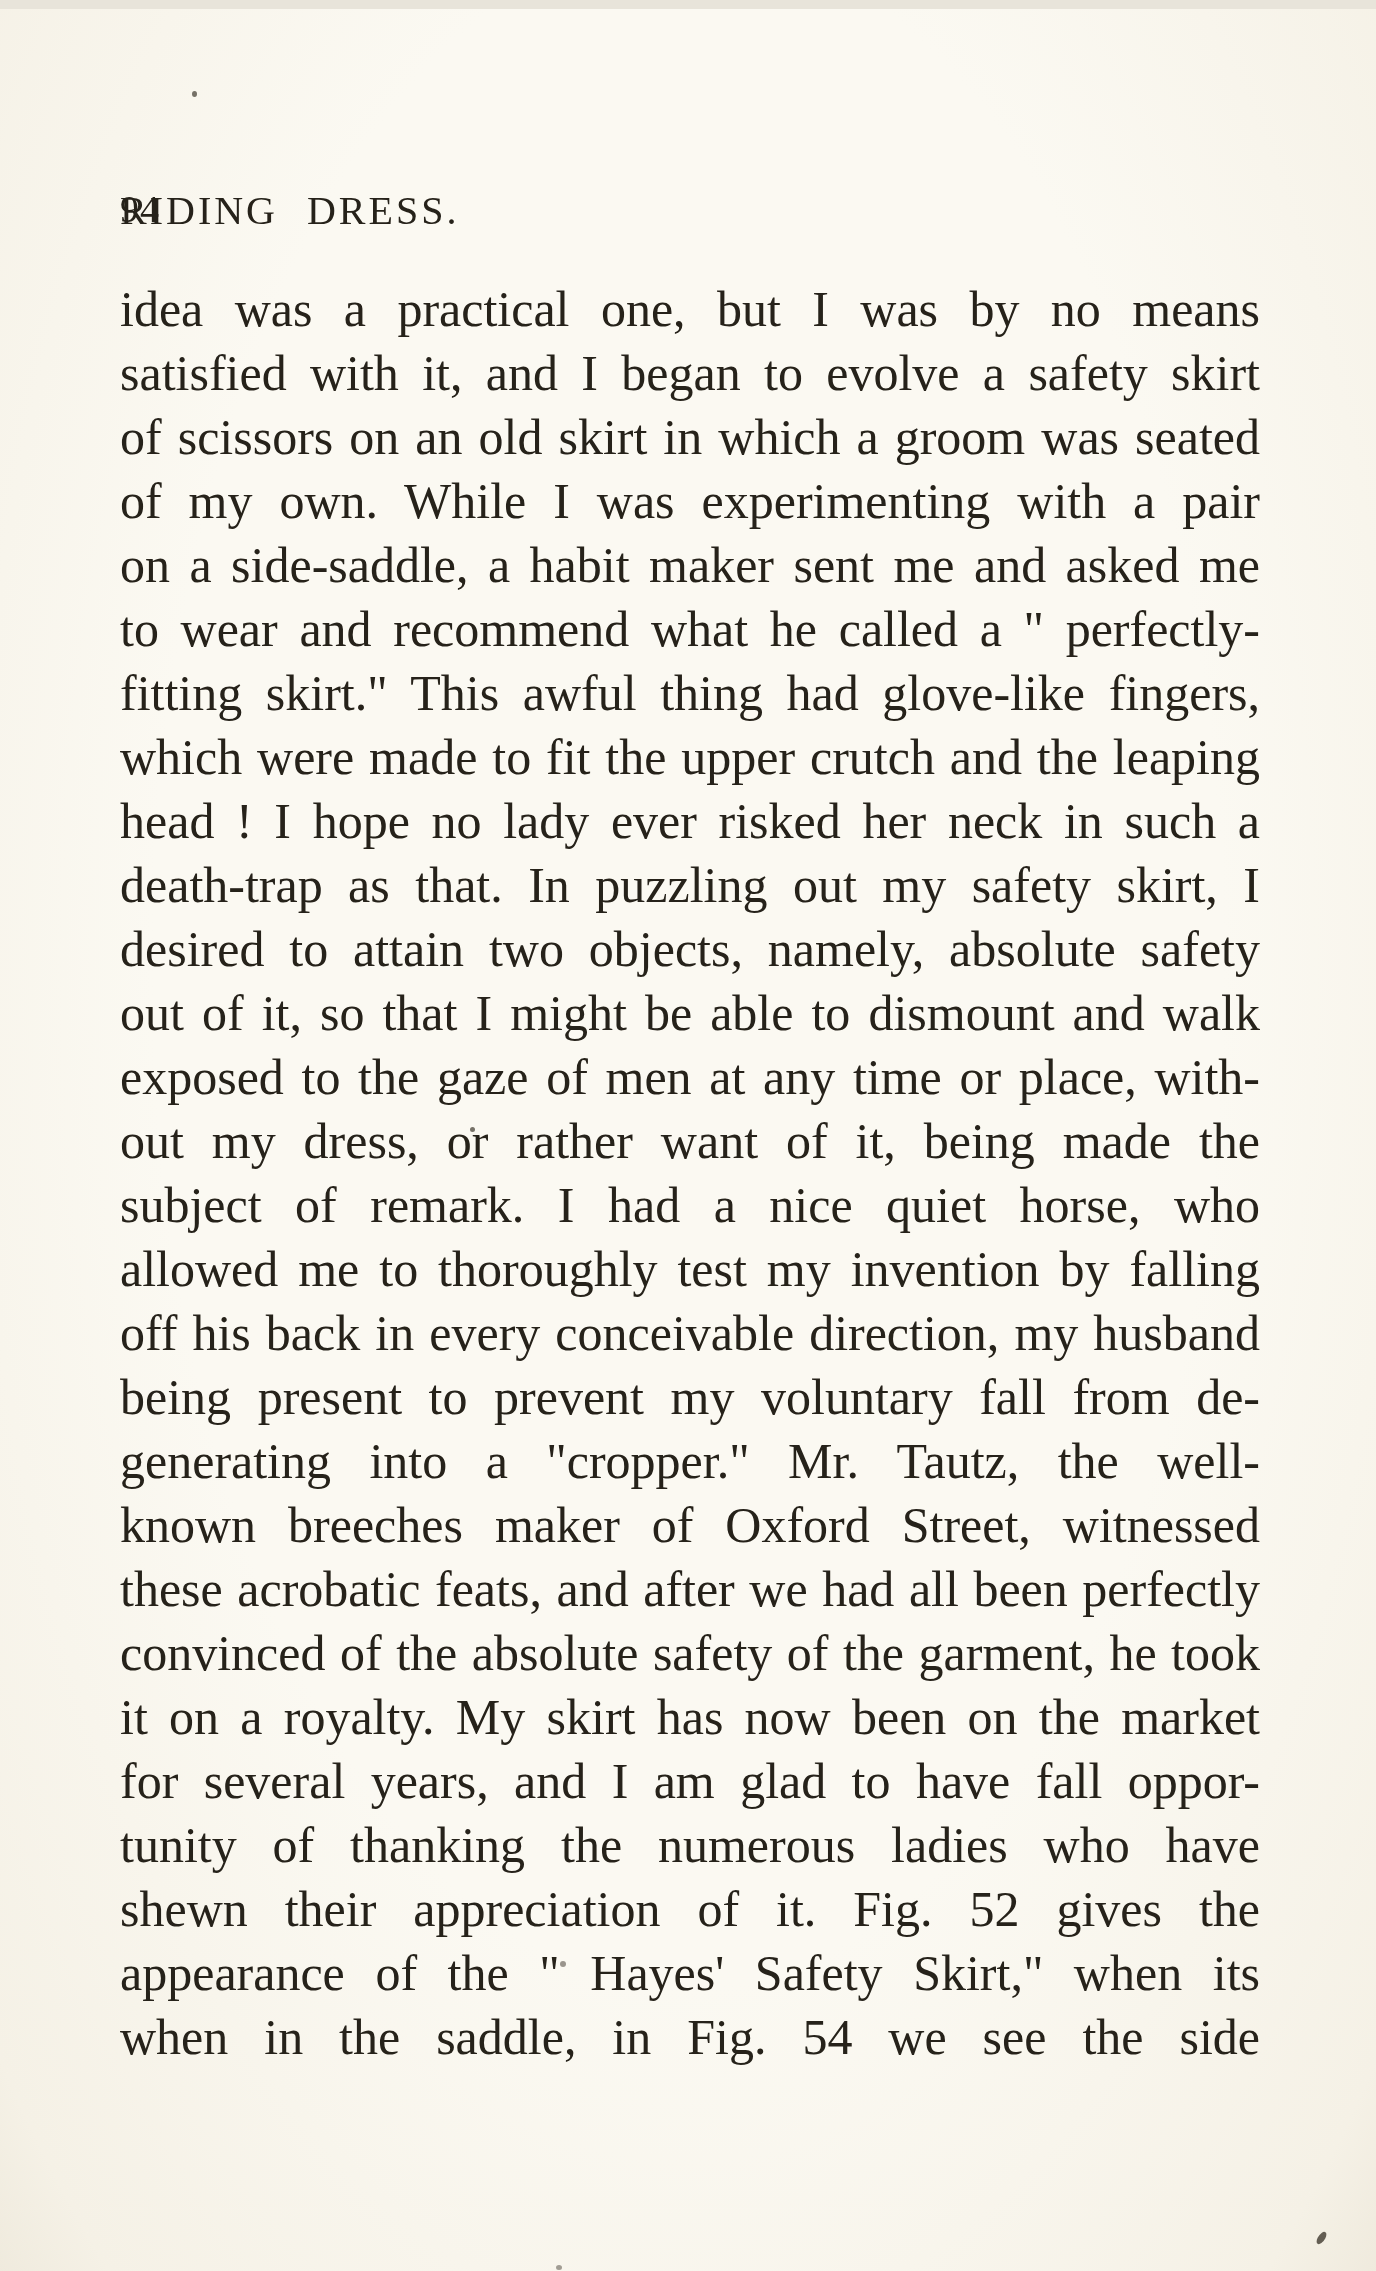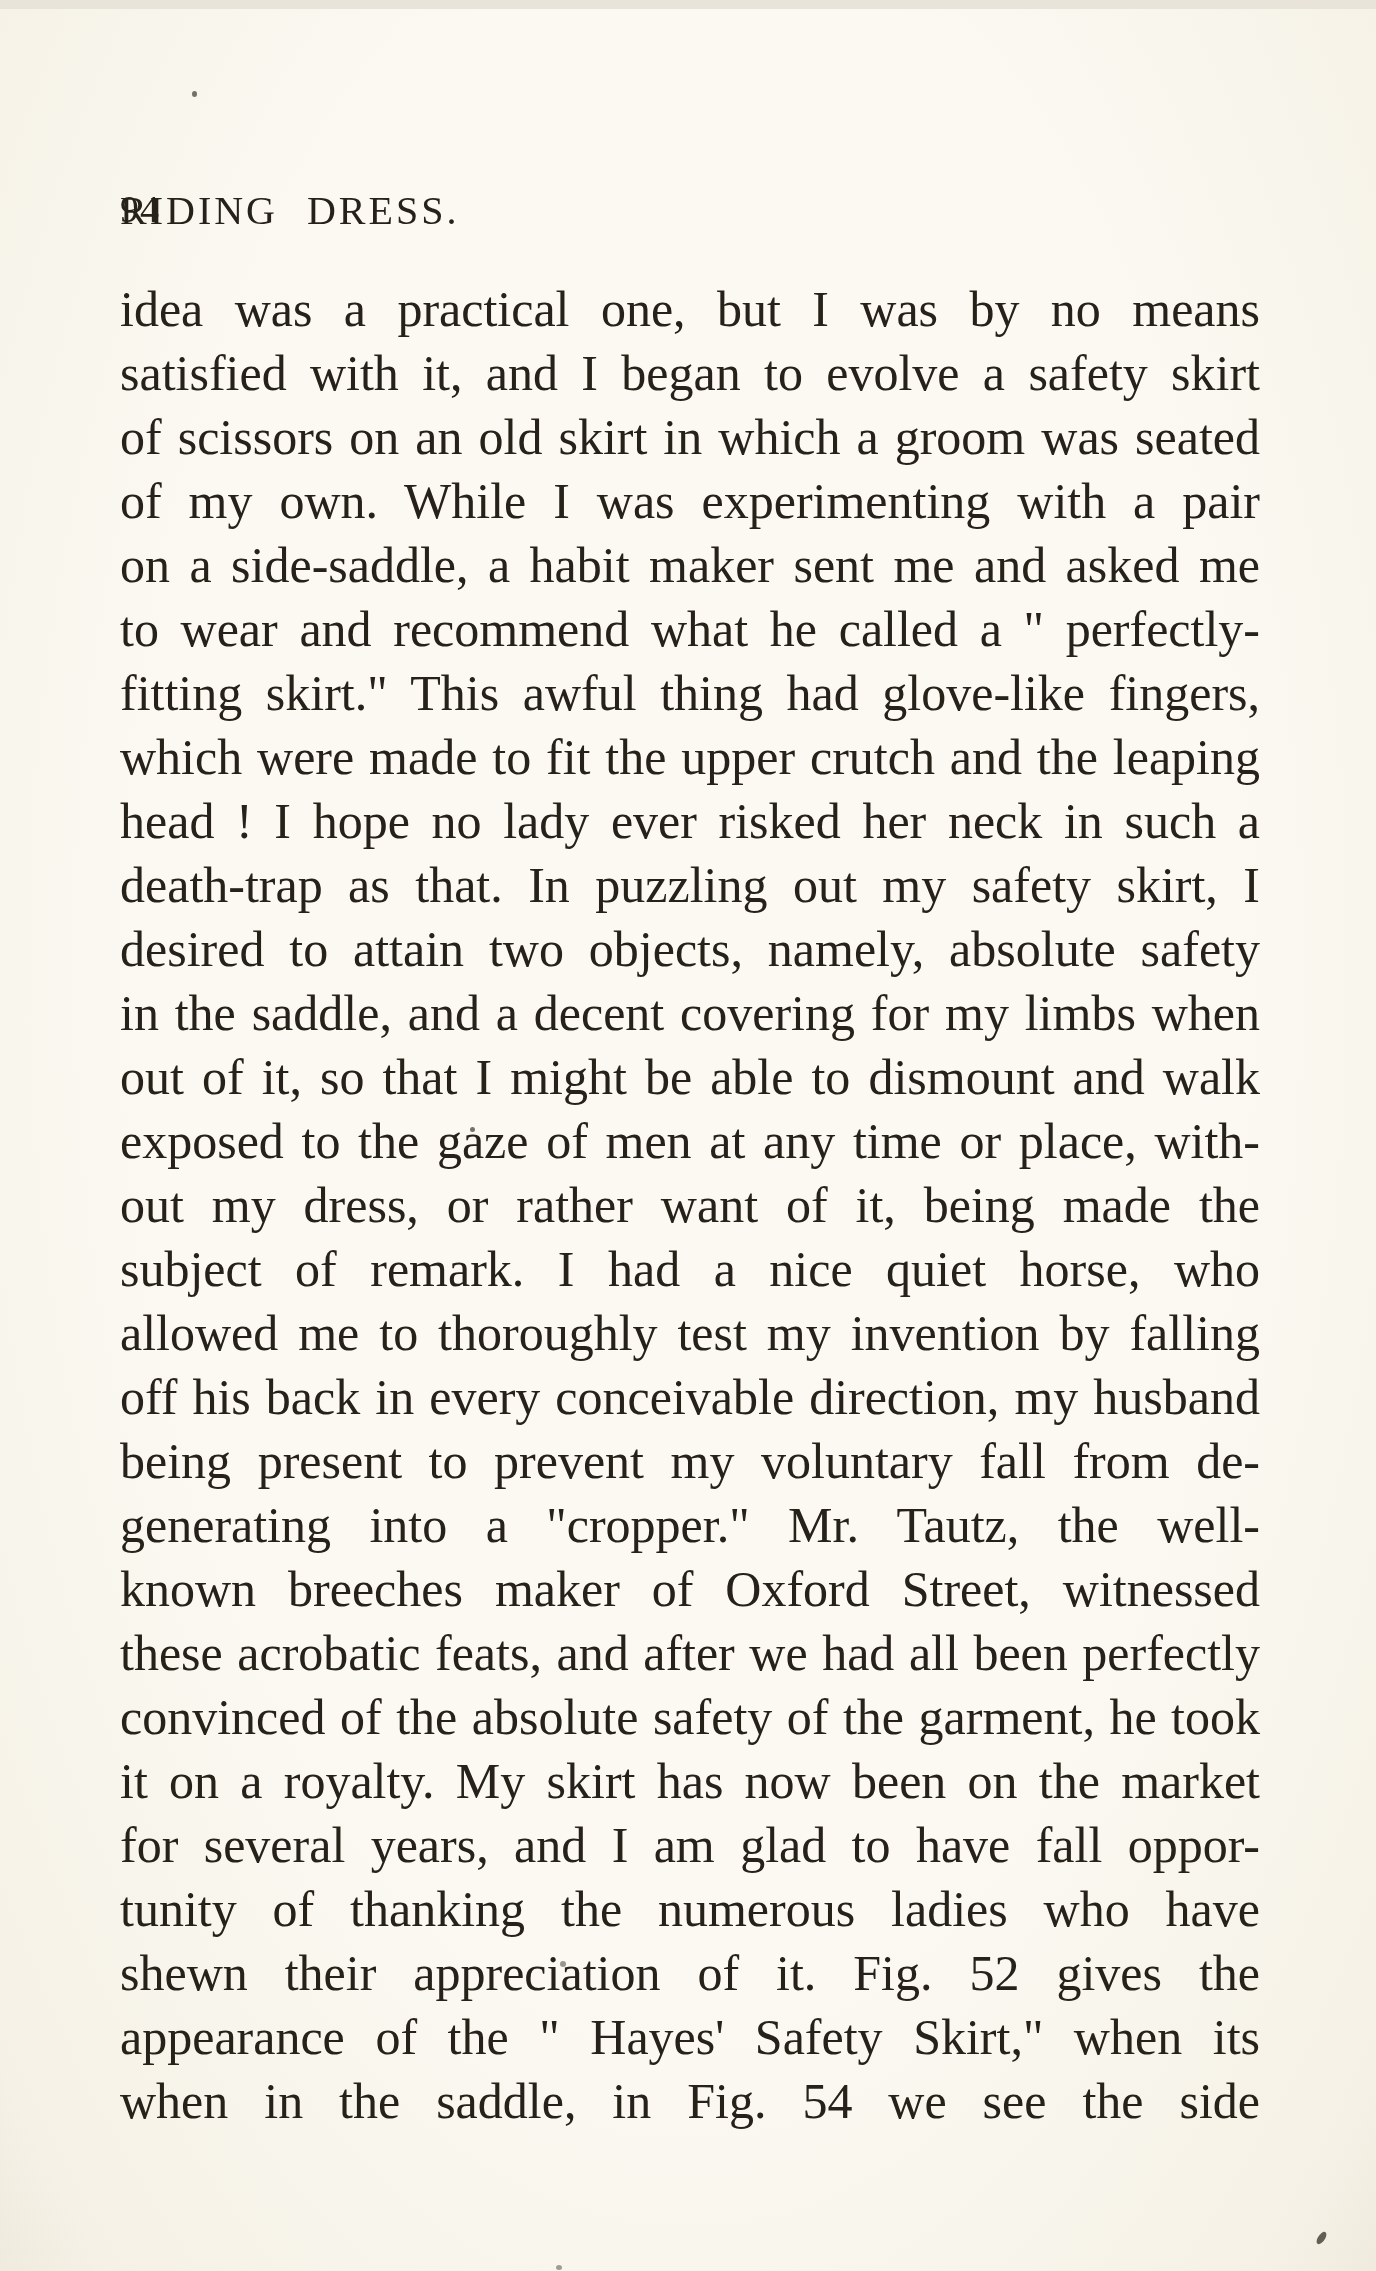--- a/index.html
+++ b/index.html
@@ -93,21 +93,20 @@
       <div class="line">satisfied with it, and I began to evolve a safety skirt</div>
       <div class="line">of scissors on an old skirt in which a groom was seated</div>
       <div class="line">of my own.  While I was experimenting with a pair</div>
       <div class="line">on a side-saddle, a habit maker sent me and asked me</div>
       <div class="line">to wear and recommend what he called a " perfectly-</div>
       <div class="line">fitting skirt."  This awful thing had glove-like fingers,</div>
       <div class="line">which were made to fit the upper crutch and the leaping</div>
       <div class="line">head !  I hope no lady ever risked her neck in such a</div>
       <div class="line">death-trap as that.  In puzzling out my safety skirt, I</div>
       <div class="line">desired to attain two objects, namely, absolute safety</div>
-      <div class="line">in the saddle, and a decent covering for my limbs when</div>
       <div class="line">out of it, so that I might be able to dismount and walk</div>
       <div class="line">exposed to the gaze of men at any time or place, with-</div>
       <div class="line">out my dress, or rather want of it, being made the</div>
       <div class="line">subject of remark.  I had a nice quiet horse, who</div>
       <div class="line">allowed me to thoroughly test my invention by falling</div>
       <div class="line">off his back in every conceivable direction, my husband</div>
       <div class="line">being present to prevent my voluntary fall from de-</div>
       <div class="line">generating into a "cropper."  Mr. Tautz, the well-</div>
       <div class="line">known breeches maker of Oxford Street, witnessed</div>
       <div class="line">these acrobatic feats, and after we had all been perfectly</div>

